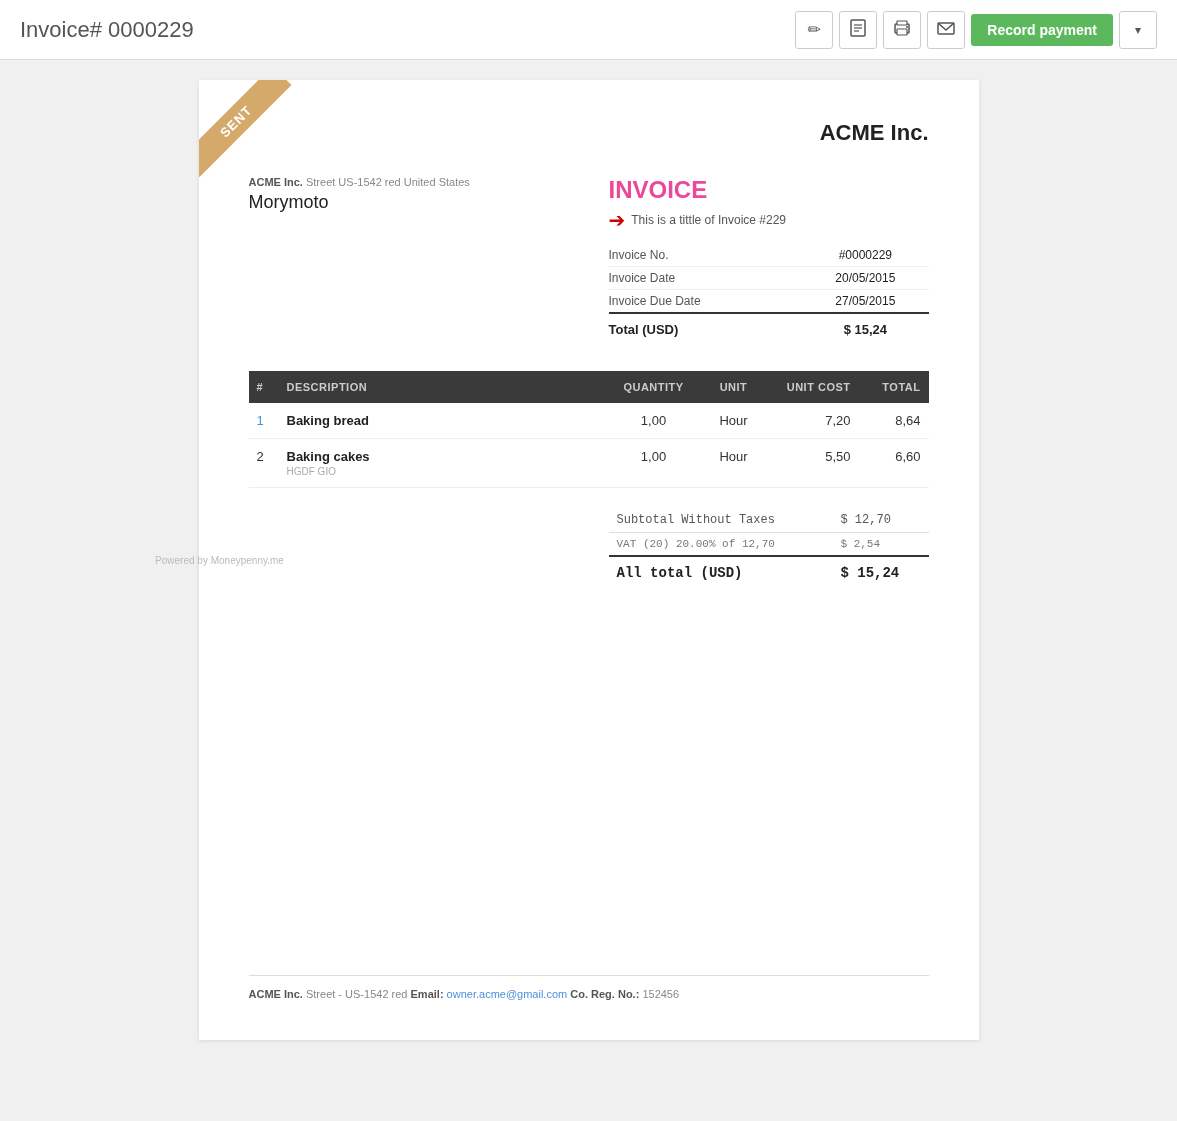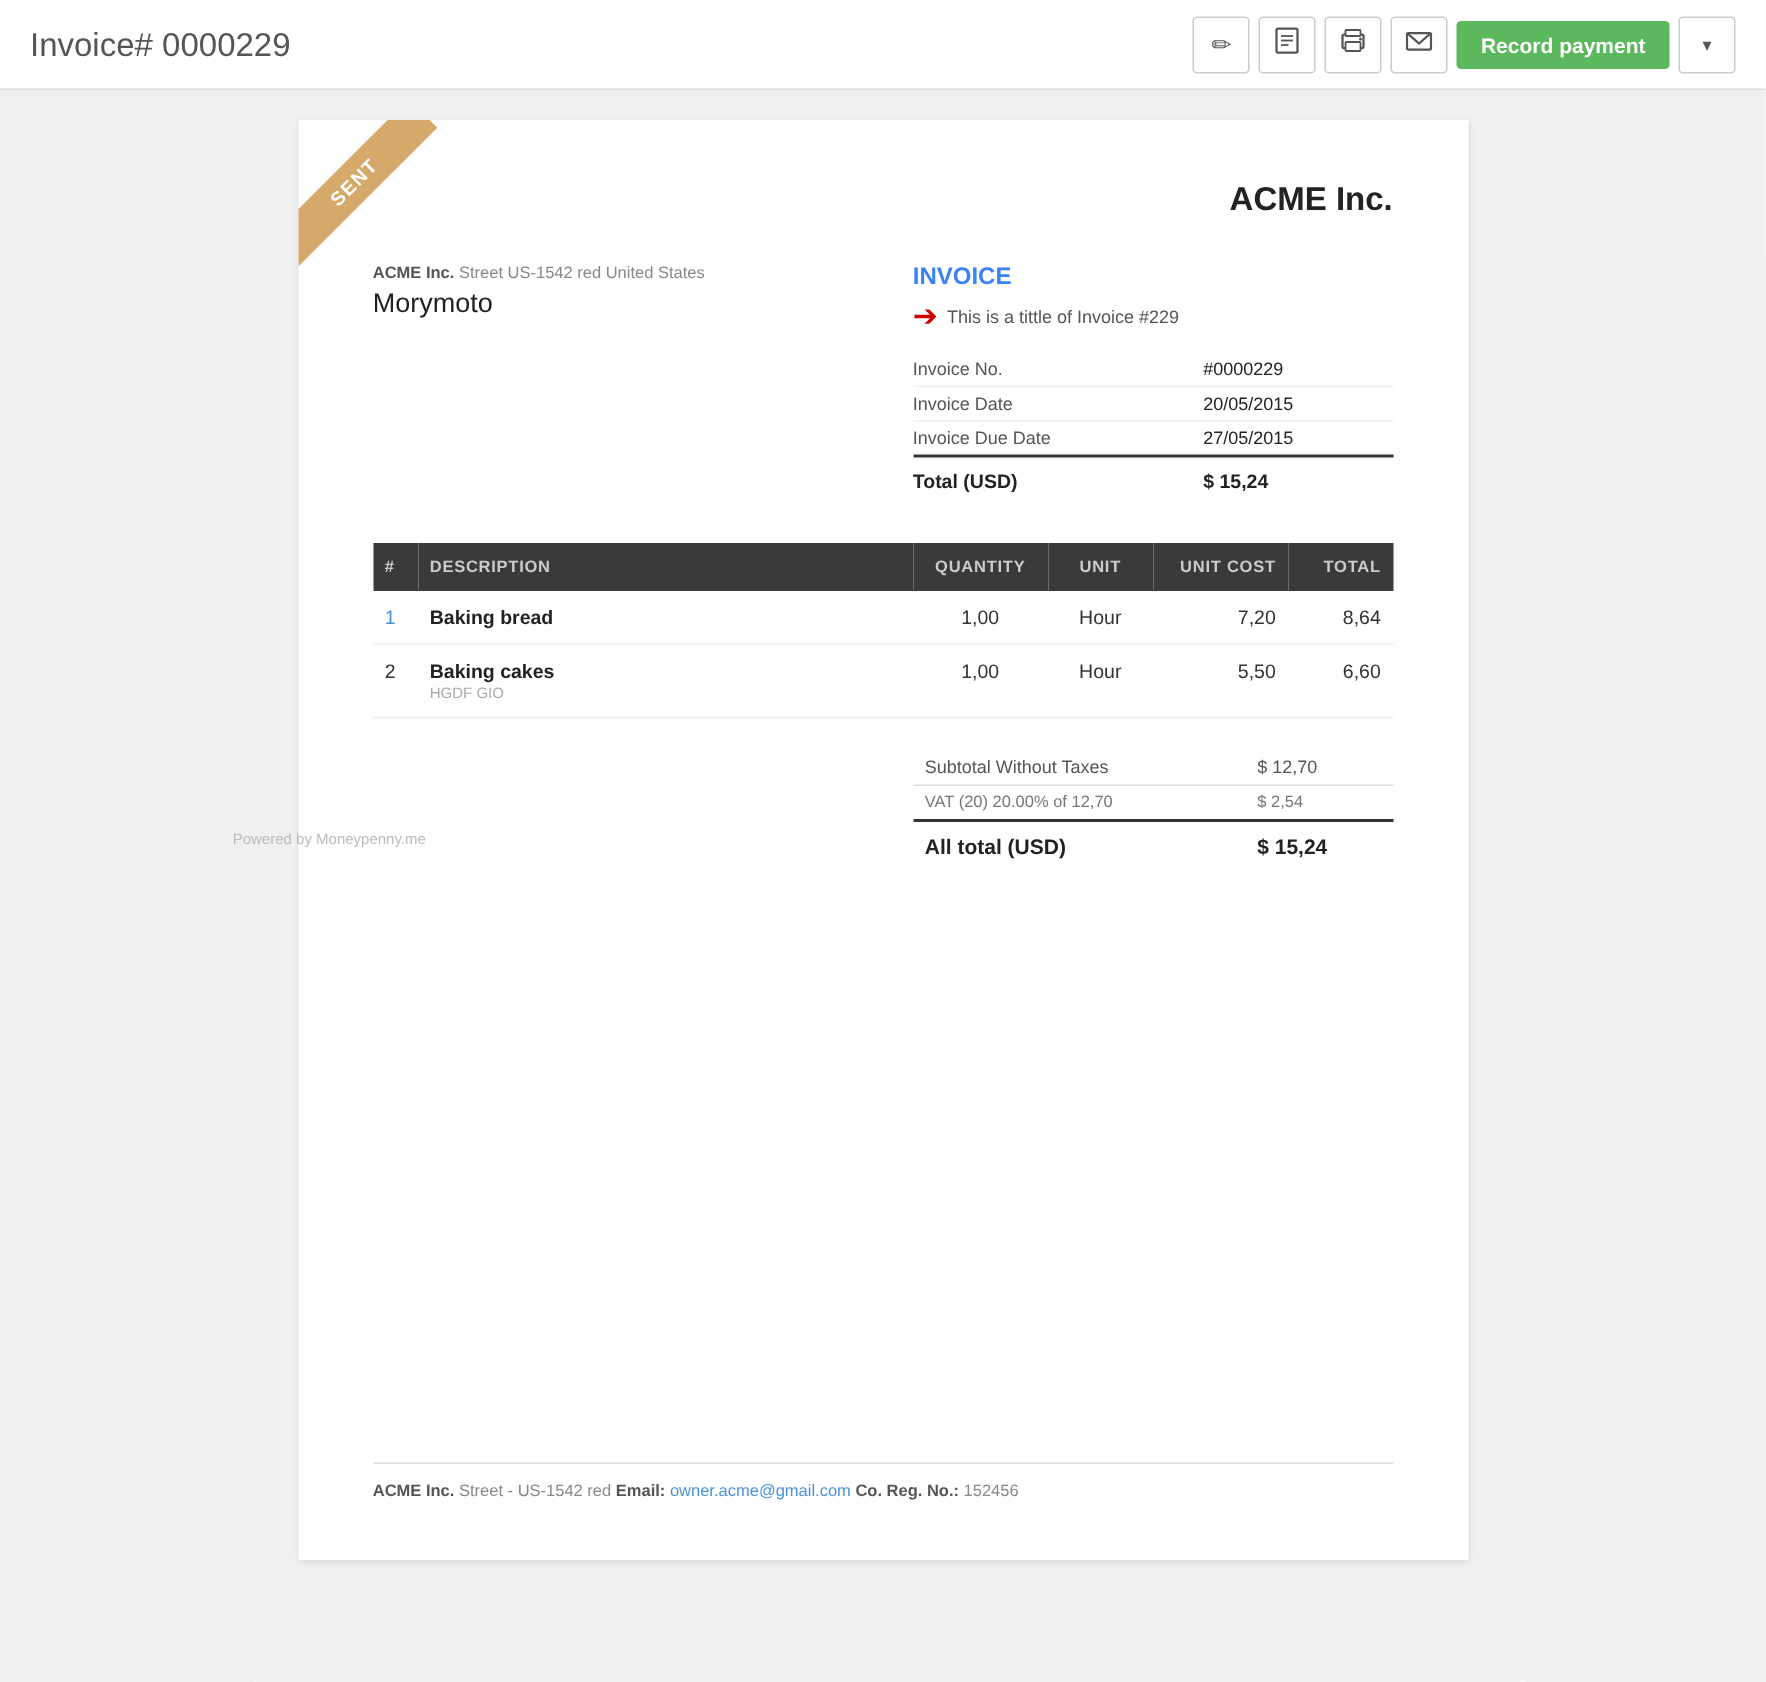--- a/index.html
+++ b/index.html
@@ -136,23 +136,23 @@
       font-size: 18px;
       font-weight: normal;
       color: #222;
     }
 
     .invoice-info-section {
       flex: 1;
       max-width: 320px;
     }
     .invoice-title {
-      font-size: 16px;
+      font-size: 24px;
       font-weight: bold;
-      color: #3b82f6;
+      color: #ec4899;
       margin-bottom: 4px;
     }
     .invoice-subtitle {
       font-size: 12px;
       color: #555;
       margin-bottom: 12px;
       display: flex;
       align-items: center;
       gap: 6px;
     }
@@ -165,21 +165,21 @@
       width: 100%;
       border-collapse: collapse;
     }
     .invoice-meta-table tr td {
       padding: 4px 0;
       font-size: 12px;
       color: #555;
       border-bottom: 1px solid #eee;
     }
     .invoice-meta-table tr td:last-child {
-      text-align: left;
+      text-align: center;
       color: #222;
     }
     .invoice-meta-table tr.total-row td {
       font-weight: bold;
       color: #222;
       font-size: 13px;
       border-top: 2px solid #333;
       border-bottom: none;
       padding-top: 8px;
     }
@@ -220,20 +220,21 @@
 
     
     .totals-section {
       display: flex;
       justify-content: flex-end;
       margin-bottom: 30px;
     }
     .totals-table {
       width: 320px;
       border-collapse: collapse;
+      font-family: Liberation Mono, monospace;
     }
     .totals-table tr td {
       padding: 5px 8px;
       font-size: 12px;
       color: #555;
     }
     .totals-table tr td:last-child {
       text-align: left;
     }
     .totals-table tr.subtotal td { border-bottom: 1px solid #ddd; }

